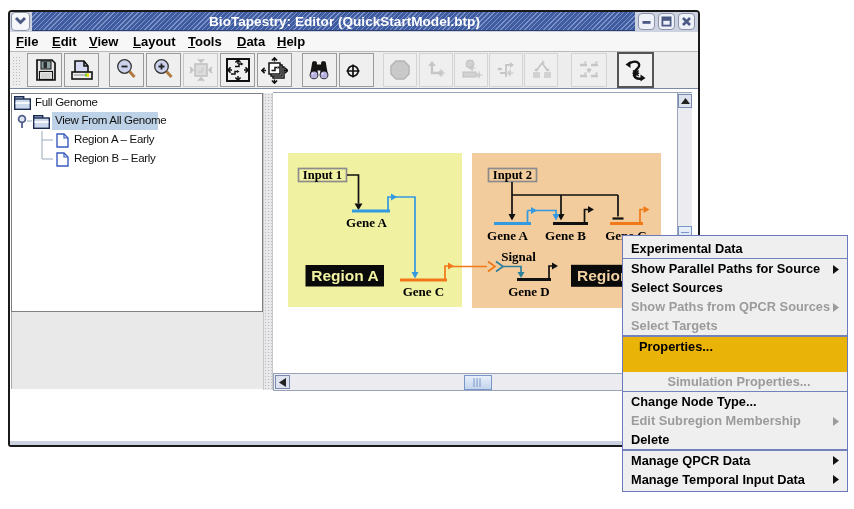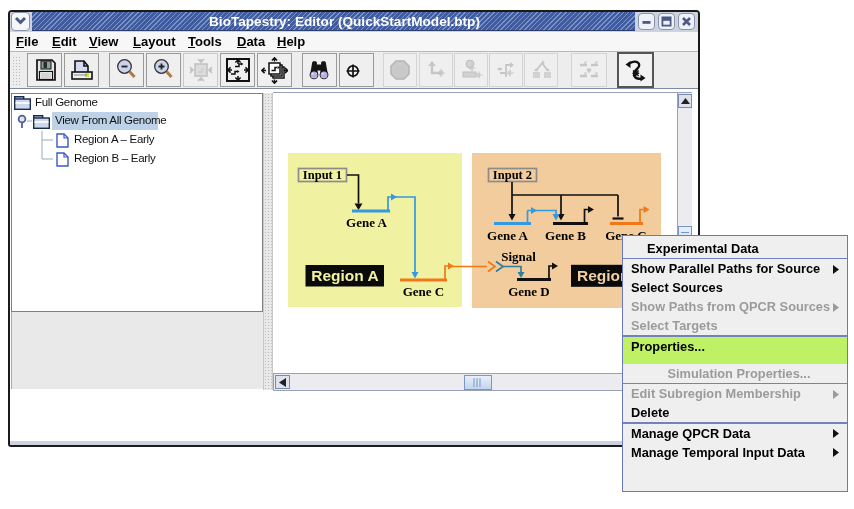--- a/index.html
+++ b/index.html
@@ -317,34 +317,35 @@
 <svg class="abs" style="left:279px;top:378px" width="7" height="9">
       <path d="M7 0 L0 4.5 L7 9 Z" fill="#222"></path>
     </svg>
 <div class="abs tb" style="left:464px;top:375px;width:28px;height:15px;background:linear-gradient(#e8f0fa,#c2d4ec);border:1px solid #7a96c8;"></div>
 <svg class="abs" style="left:473px;top:378px" width="10" height="9">
       <path d="M1 0 V9 M4 0 V9 M7 0 V9" stroke="#7a96c8" stroke-width="1"></path>
     </svg>
 
 <div id="popup">
 <div class="abs tb" style="left:622px;top:235px;width:226px;height:257px;background:#efefef;border:1px solid #6a79bc;padding:2.5px 0;font-weight:bold;font-size:12.8px;color:#000;">
-<div style="height:19px;line-height:19px;padding-left:24px;">Experimental Data</div>
+<div style="height:19px;line-height:19px;padding-left:8px;">Experimental Data</div>
 <div style="height:1.5px;background:#7381bd;"></div>
 <div style="height:19px;line-height:19px;padding-left:8px;position:relative;">Show Parallel Paths for Source<svg style="position:absolute;right:8px;top:5.5px" width="6" height="9">
             <path d="M0 0 L6 4.5 L0 9 Z" fill="#111"></path>
           </svg></div>
 <div style="height:19px;line-height:19px;padding-left:8px;">Select Sources</div>
 <div style="height:19px;line-height:19px;padding-left:8px;position:relative;color:#9b9b9b;">Show Paths from QPCR Sources<svg style="position:absolute;right:8px;top:5.5px" width="6" height="9">
             <path d="M0 0 L6 4.5 L0 9 Z" fill="#9b9b9b"></path>
           </svg></div>
 <div style="height:19px;line-height:19px;padding-left:8px;color:#9b9b9b;">Select Targets</div>
 <div style="height:1.5px;background:#7381bd;"></div>
-<div style="height:27px;line-height:19px;padding-left:8px;background:#bef264;">Properties...</div>
+<div style="height:35px;line-height:19px;padding-left:16px;background:#eab308;">Properties...</div>
 <div style="height:19px;line-height:19px;padding-left:8px;color:#9b9b9b;text-align:center;">Simulation Properties...</div>
 <div style="height:1.5px;background:#7381bd;"></div>
+<div style="height:19px;line-height:19px;padding-left:8px;">Change Node Type...</div>
 <div style="height:19px;line-height:19px;padding-left:8px;position:relative;color:#9b9b9b;">Edit Subregion Membership<svg style="position:absolute;right:8px;top:5.5px" width="6" height="9">
             <path d="M0 0 L6 4.5 L0 9 Z" fill="#9b9b9b"></path>
           </svg></div>
 <div style="height:19px;line-height:19px;padding-left:8px;">Delete</div>
 <div style="height:1.5px;background:#7381bd;"></div>
 <div style="height:19px;line-height:19px;padding-left:8px;position:relative;">Manage QPCR Data<svg style="position:absolute;right:8px;top:5.5px" width="6" height="9">
             <path d="M0 0 L6 4.5 L0 9 Z" fill="#111"></path>
           </svg></div>
 <div style="height:19px;line-height:19px;padding-left:8px;position:relative;">Manage Temporal Input Data<svg style="position:absolute;right:8px;top:5.5px" width="6" height="9">
             <path d="M0 0 L6 4.5 L0 9 Z" fill="#111"></path>

